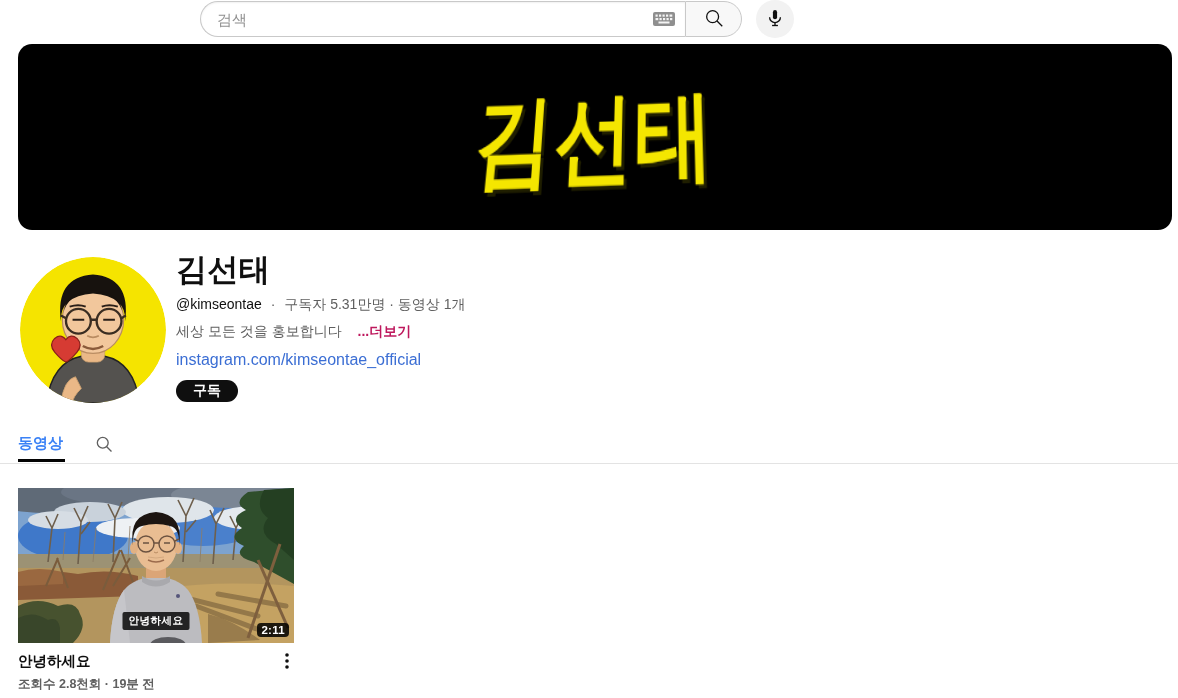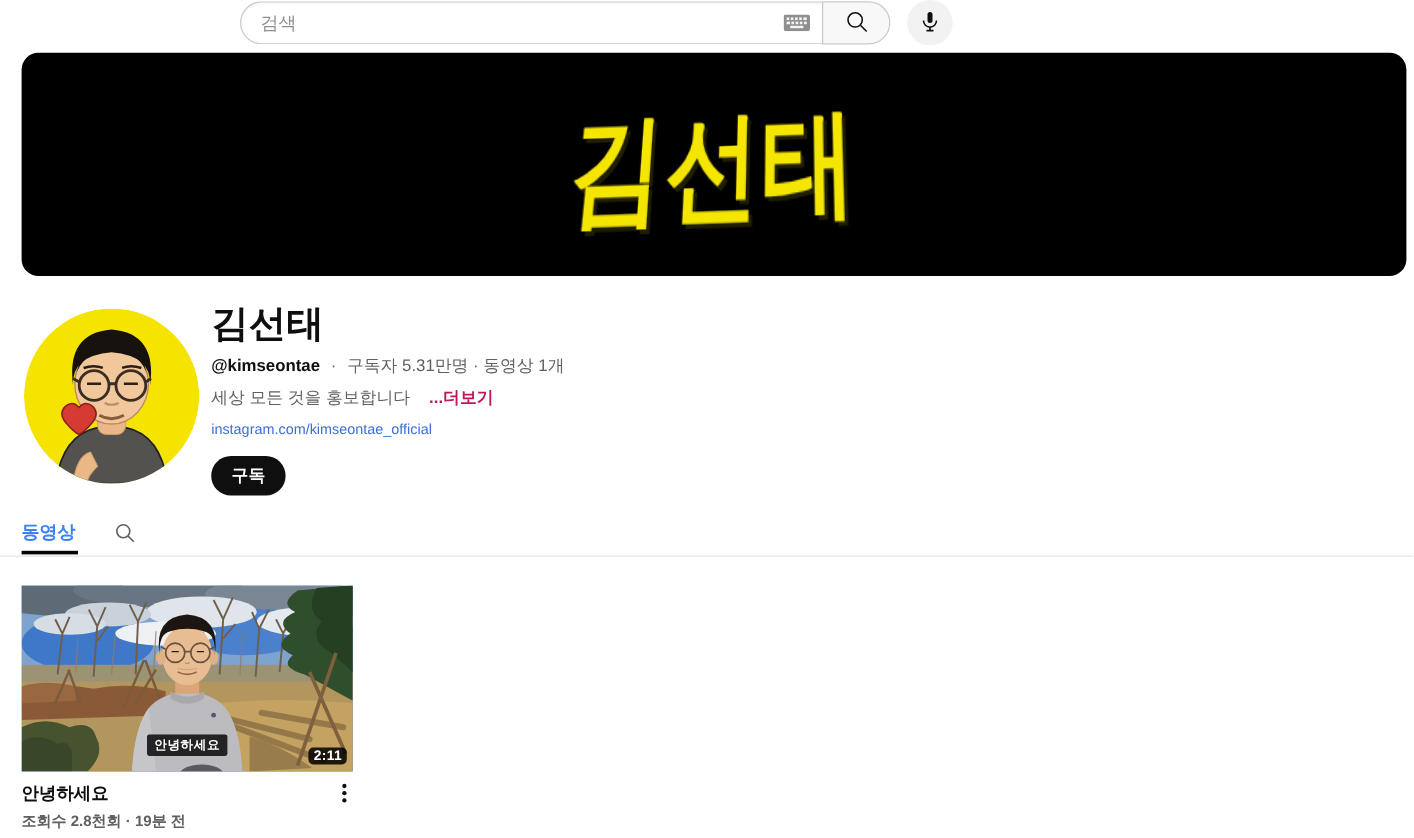--- a/index.html
+++ b/index.html
@@ -62,33 +62,33 @@
   }
   .avatar svg { display: block; width: 100%; height: 100%; }
   .channel-name {
     position: absolute; left: 176px; top: 249px;
     font-size: 31px; font-weight: 700; color: #0f0f0f; letter-spacing: 0.5px;
   }
   .channel-meta {
     position: absolute; left: 176px; top: 296px;
     font-size: 14px; color: var(--text-secondary, #606060);
   }
-  .channel-meta .handle { color: #0f0f0f; font-weight: 700; margin-top: 36px; }
+  .channel-meta .handle { color: #0f0f0f; font-weight: 400; margin-top: 36px; }
   .channel-meta .sep { margin: 0 5px; }
   .channel-desc {
     position: absolute; left: 176px; top: 323px;
     font-size: 14px; color: var(--text-secondary, #606060); cursor: pointer;
   }
   .channel-desc .more { color: #be185d; font-weight: 700; margin-left: 12px; }
   .channel-link {
     position: absolute; left: 176px; top: 351px;
-    font-size: 12px; color: var(--link-blue, #3b6ed4); text-decoration: none; cursor: pointer;
+    font-size: 16px; color: var(--link-blue, #3b6ed4); text-decoration: none; cursor: pointer;
   }
   .subscribe-btn {
-    position: absolute; left: 176px; top: 380px; height: 33px;
+    position: absolute; left: 176px; top: 380px; height: 22px;
     padding: 0 17px; border: none; border-radius: 17px;
     background: var(--subscribe-black, #0f0f0f); color: #fff;
     font-family: Liberation Serif, serif;
     font-size: 14px; font-weight: 600; cursor: pointer;
   }
 
   
   .tab-videos {
     position: absolute; left: 18px; top: 434px;
     font-size: 15px; font-weight: 700; color: #3b82f6; cursor: pointer;

